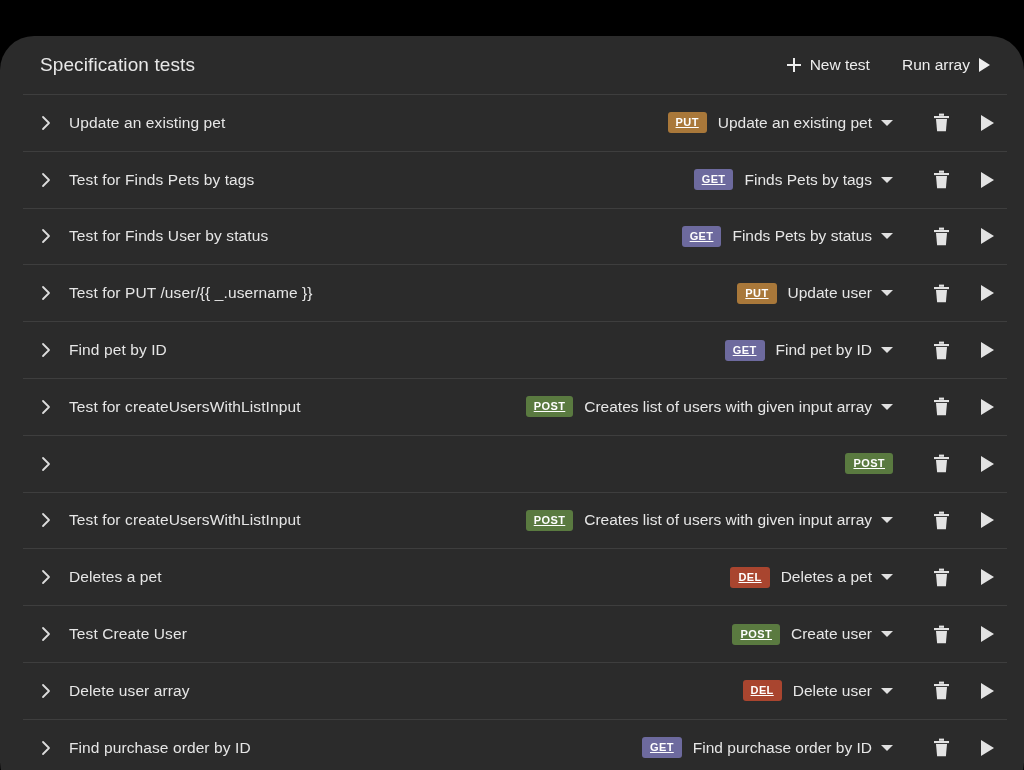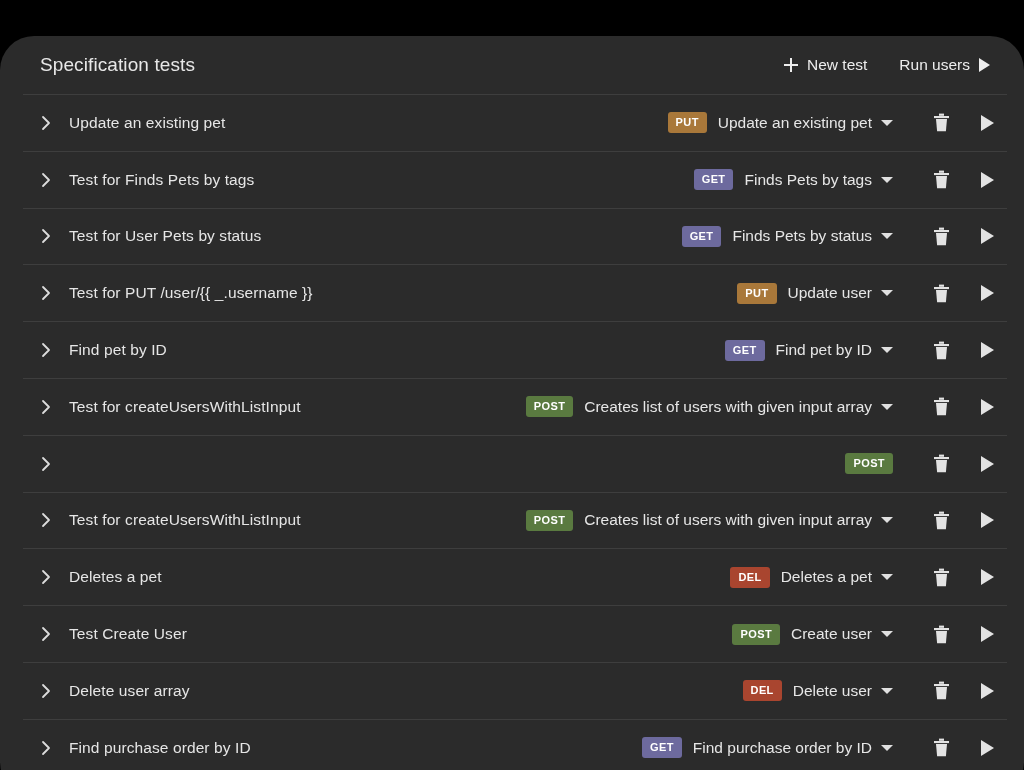--- a/index.html
+++ b/index.html
@@ -141,20 +141,21 @@
     align-items: center;
     justify-content: center;
     height: 21px;
     padding: 0 8px;
     border-radius: 3px;
     font-size: 11px;
     font-weight: bold;
     color: #ffffff;
     letter-spacing: 0.4px;
     line-height: 1;
+    text-decoration: underline;
   }
 
   .op-wrap {
     display: flex;
     align-items: center;
     gap: 9px;
     margin-left: 11px;
     cursor: pointer;
   }
 
@@ -197,21 +198,21 @@
 <div class="panel">
 
   <div class="panel-header">
     <div class="panel-title">Specification tests</div>
     <div class="header-actions">
       <button class="hdr-btn">
         <span class="plus-icon"></span>
         <span>New test</span>
       </button>
       <button class="hdr-btn">
-        <span>Run users</span>
+        <span>Run array</span>
         <span class="run-play"></span>
       </button>
     </div>
   </div>
 
   <div class="head-rule"></div>
 
   <div class="rows" id="rows">
       <div class="row">
         <span class="chevron">
@@ -264,21 +265,21 @@
           </button>
         </span>
       </div>
       <div class="row-rule"></div>
       <div class="row">
         <span class="chevron">
           <svg width="22" height="22" viewBox="0 0 22 22">
             <path d="M8 5 L14 11 L8 17" fill="none" stroke="#dcdcdc" stroke-width="1.8" stroke-linecap="round" stroke-linejoin="round"></path>
           </svg>
         </span>
-        <span class="test-name">Test for User Pets by status</span>
+        <span class="test-name">Test for Finds User by status</span>
         <span class="row-right">
           <span class="method-badge" style="background: rgb(109, 106, 158);">GET</span>
           <span class="op-wrap">
             <span class="op-label">Finds Pets by status</span>
             <span class="caret"></span>
           </span>
           <button class="icon-btn trash-btn">
             <svg width="17" height="19" viewBox="0 0 17 19">
               <rect x="1" y="3" width="15" height="2.1" fill="#e3e3e3"></rect>
               <rect x="6" y="0.6" width="5" height="2.2" fill="#e3e3e3"></rect>

